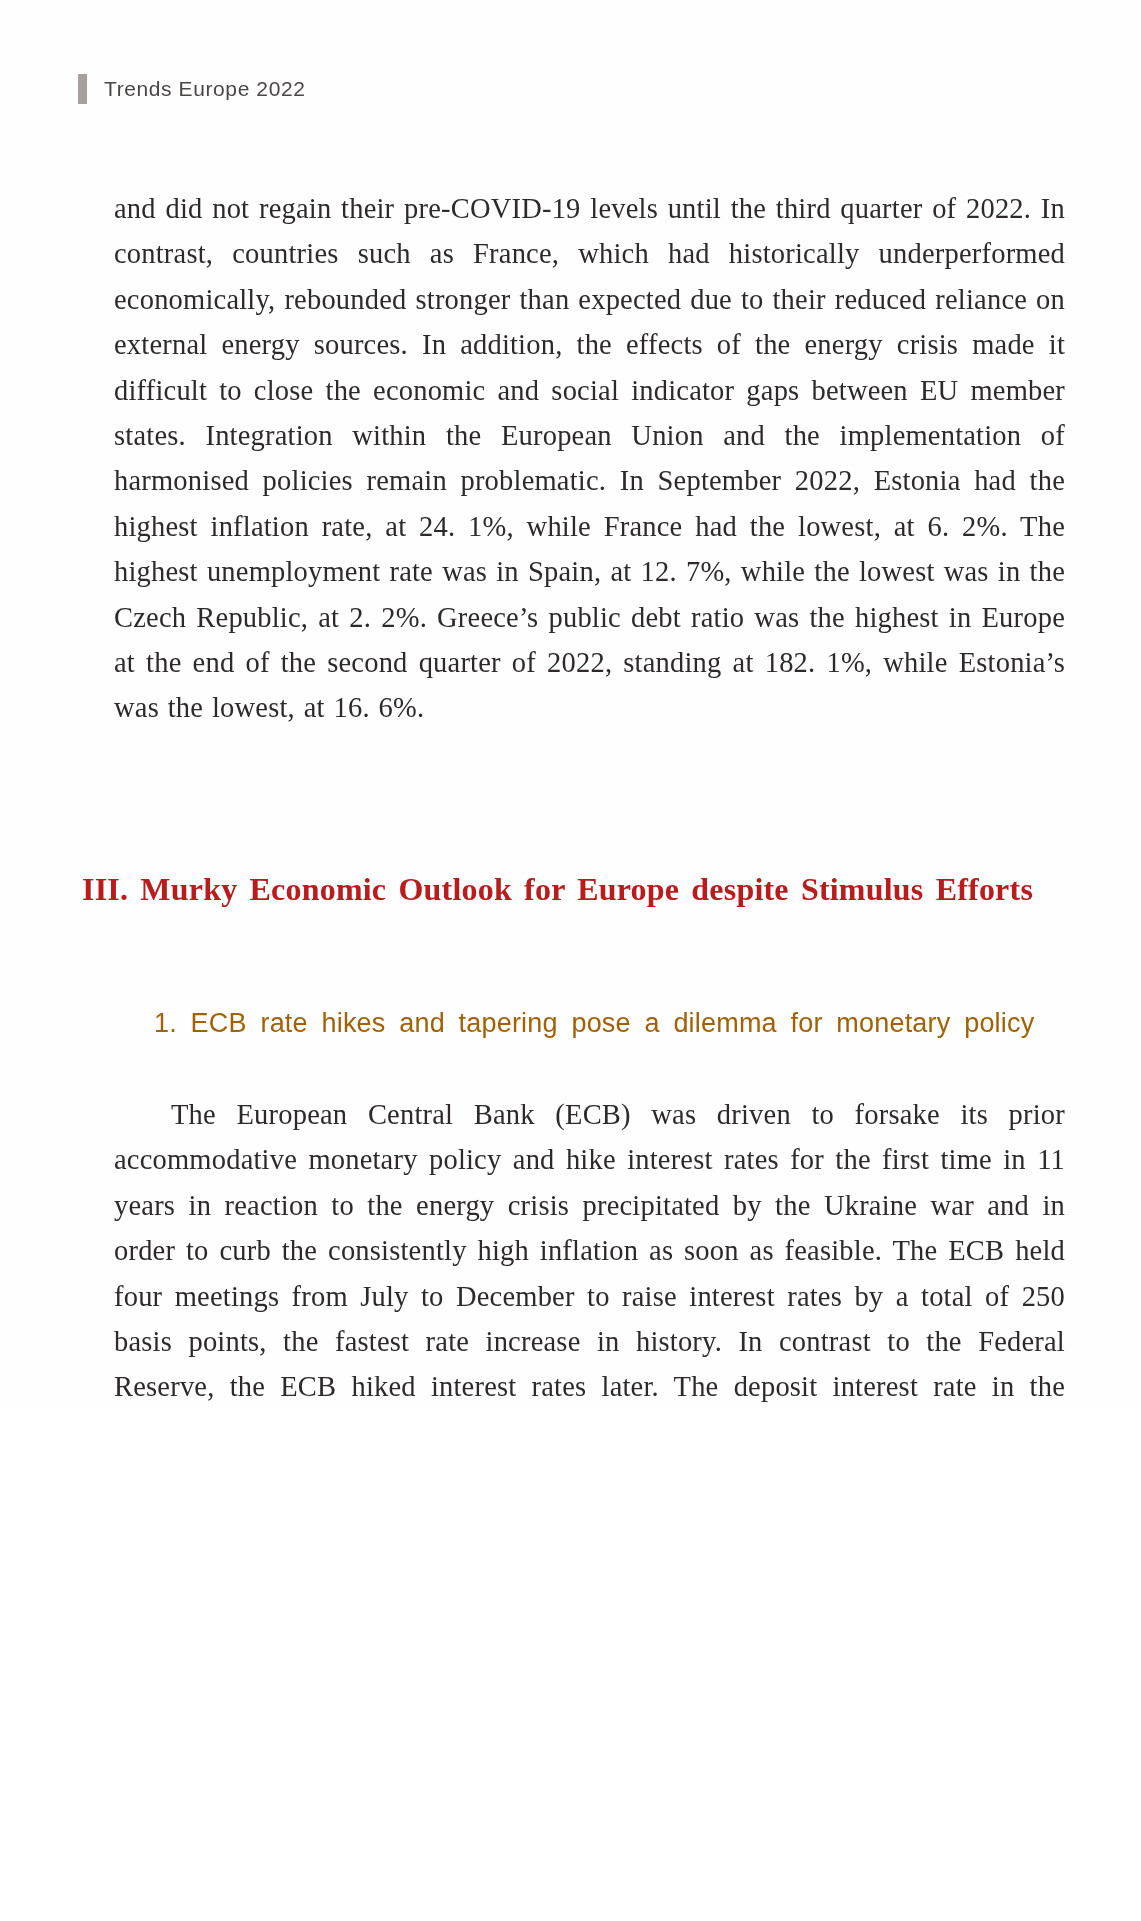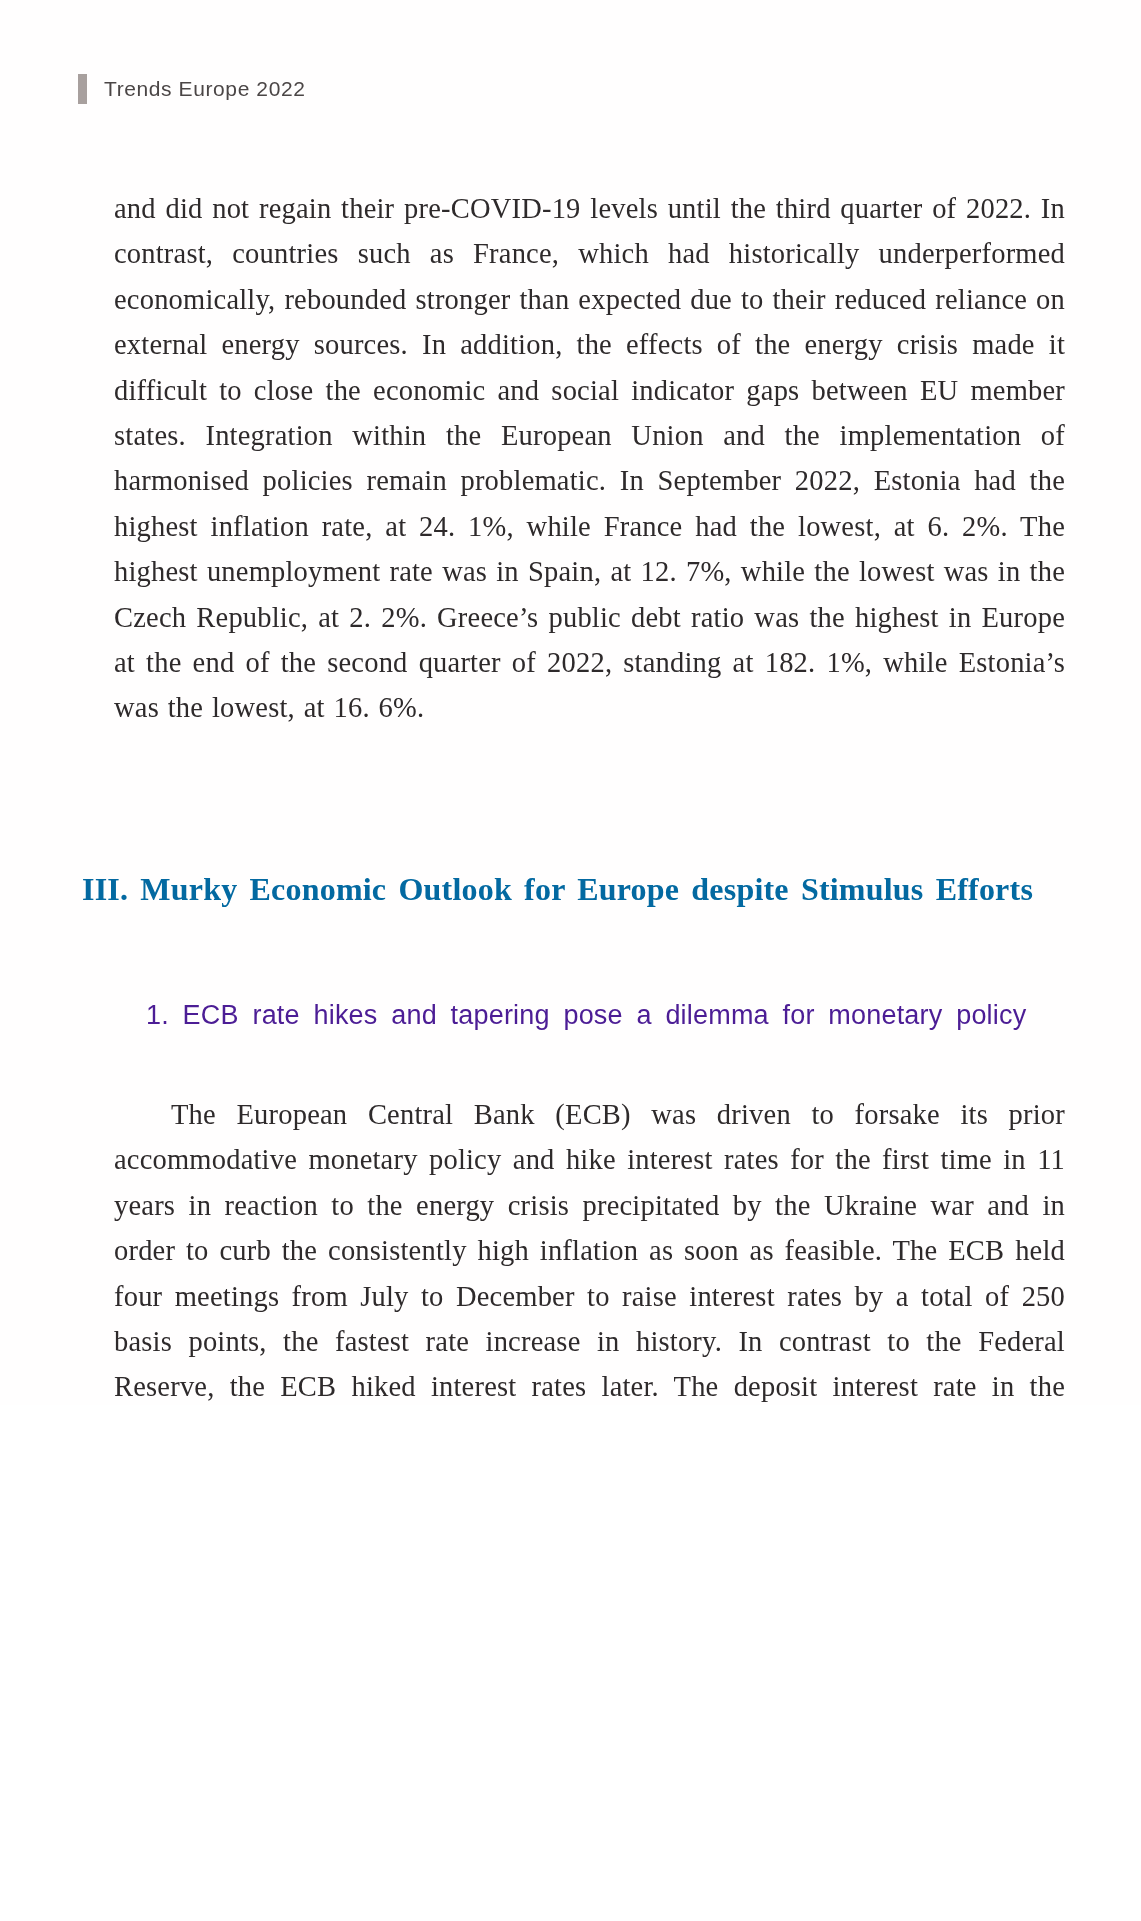--- a/index.html
+++ b/index.html
@@ -56,38 +56,38 @@
   .section-heading {
     position: absolute;
     left: 82px;
     top: 864px;
     width: 955px;
     box-sizing: border-box;
     margin: 0;
     font-size: 32px;
     line-height: 50px;
     font-weight: bold;
-    color: #0369a1;
+    color: #b91c1c;
     text-align: justify;
     padding-left: 64px;
     text-indent: -64px;
     word-spacing: 4px;
     letter-spacing: 0.2px;
   }
   .subsection-heading {
     position: absolute;
     left: 82px;
     top: 984px;
     width: 951px;
-    margin: 8px;
+    margin: 16px;
     font-family: "Liberation Sans", sans-serif;
     font-size: 27px;
     line-height: 46px;
     font-weight: normal;
-    color: #4c1d95;
+    color: #a16207;
     text-align: justify;
     text-indent: 56px;
     word-spacing: 6px;
     letter-spacing: 0.2px;
   }
   .page-number {
     position: absolute;
     left: 92px;
     top: 1472px;
     font-size: 28px;

